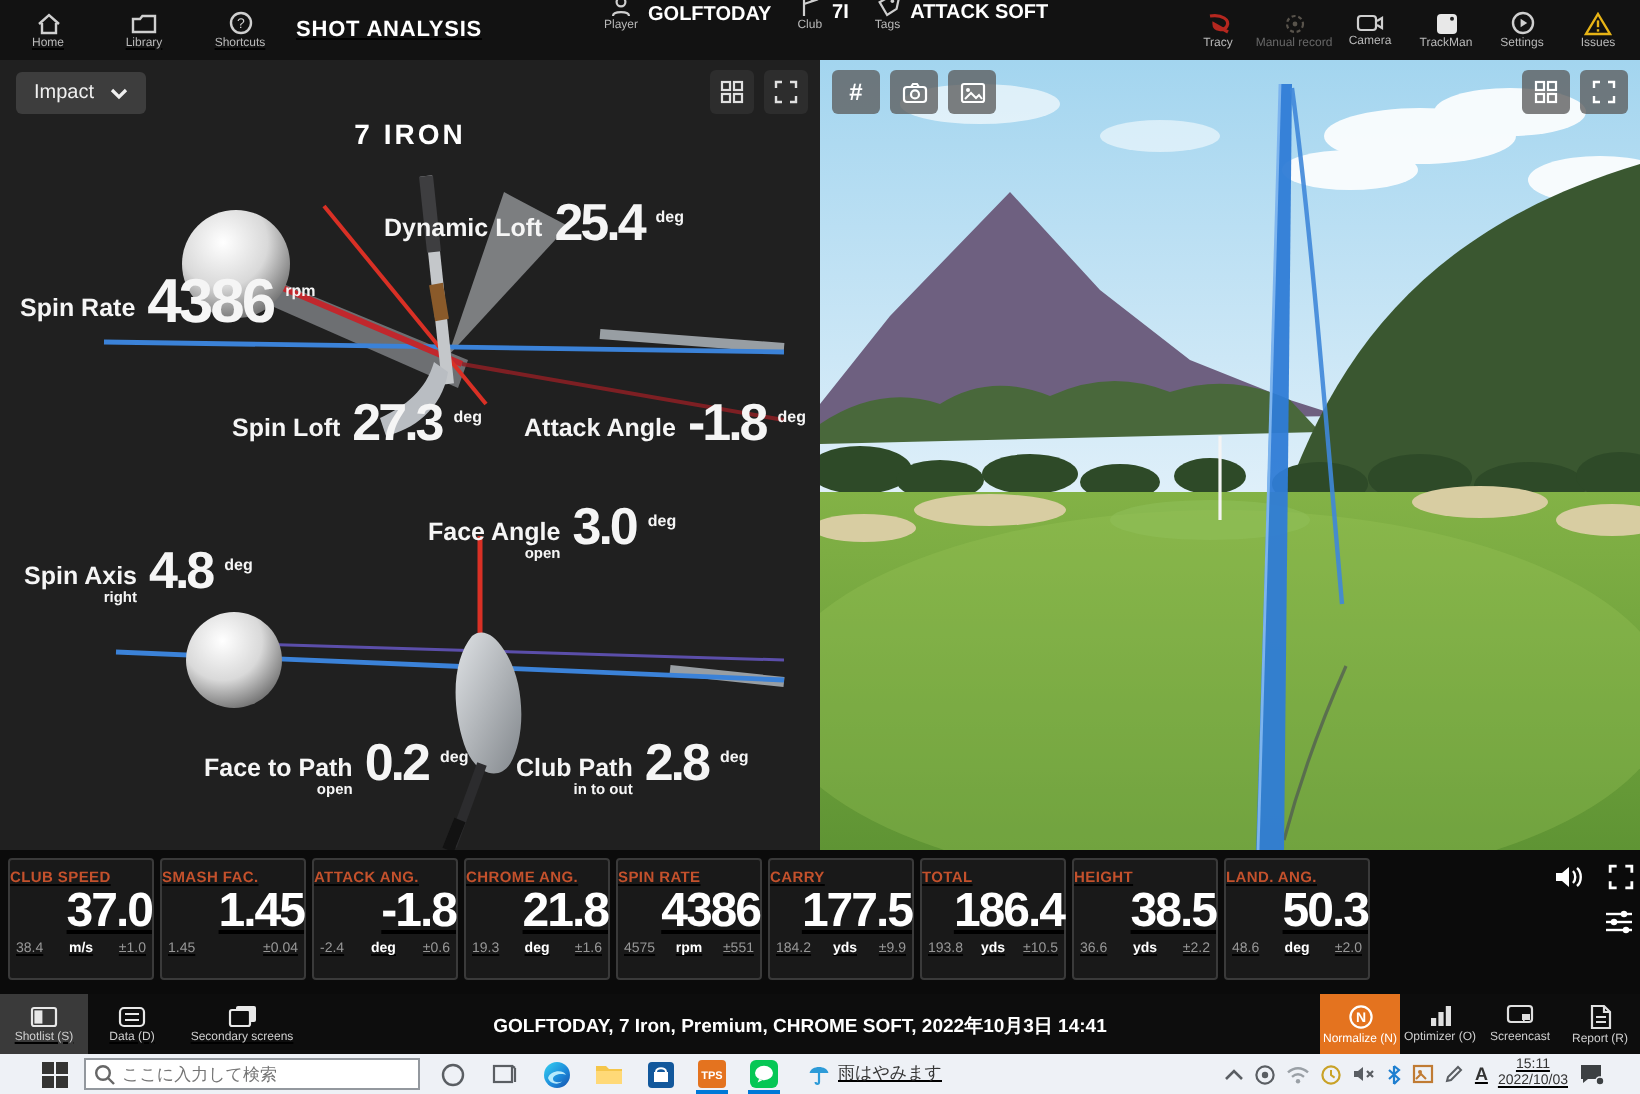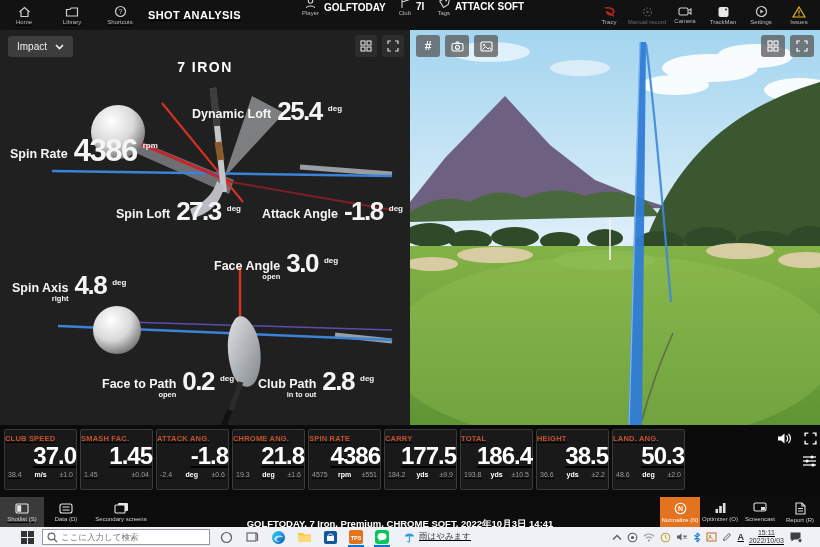--- a/index.html
+++ b/index.html
@@ -57,21 +57,21 @@
   .t-u { color:#fff; font-weight:700; }
   .m-side { position:absolute; right:3px; top:7px; width:46px; display:flex; flex-wrap:wrap; gap:9px 12px; justify-content:flex-end; }
   .m-side .mi { cursor:pointer; }
 
   
   .bottombar { position:relative; height:30px; background:#0d0d0d; display:flex; align-items:stretch; }
   .bb-tab { width:44px; display:flex; flex-direction:column; align-items:center; justify-content:center; gap:2px; color:#cfcfcf; cursor:pointer; }
   .bb-tab.sel { background:#3a3a3a; }
   .bb-tab.wide { width:66px; }
   .bb-lb { font-size:6px; white-space:nowrap; }
-  .bb-info { position:absolute; left:150px; right:170px; top:12px; height:30px; display:flex; align-items:center; justify-content:center;
+  .bb-info { position:absolute; left:150px; right:170px; top:1px; height:30px; display:flex; align-items:center; justify-content:center;
     color:#fff; font-size:9.5px; font-weight:700; white-space:nowrap; }
   .bb-actions { position:absolute; right:0; top:0; height:30px; display:flex; }
   .bb-act { width:40px; display:flex; flex-direction:column; align-items:center; justify-content:center; gap:2px; color:#cfcfcf; cursor:pointer; }
   .bb-act.orange { background:#e4731f; color:#fff; }
 
   
   .taskbar { height:20px; background:#eef1f6; display:flex; align-items:center; padding:0 18px; gap:6px; }
   .tk-start { width:18px; height:18px; display:flex; align-items:center; justify-content:center; cursor:pointer; }
   .tk-search { position:relative; width:168px; height:16px; background:#fff; border:1px solid #93989e; }
   .tk-search input { position:absolute; left:18px; top:0; width:145px; height:14px; border:none; outline:none;

